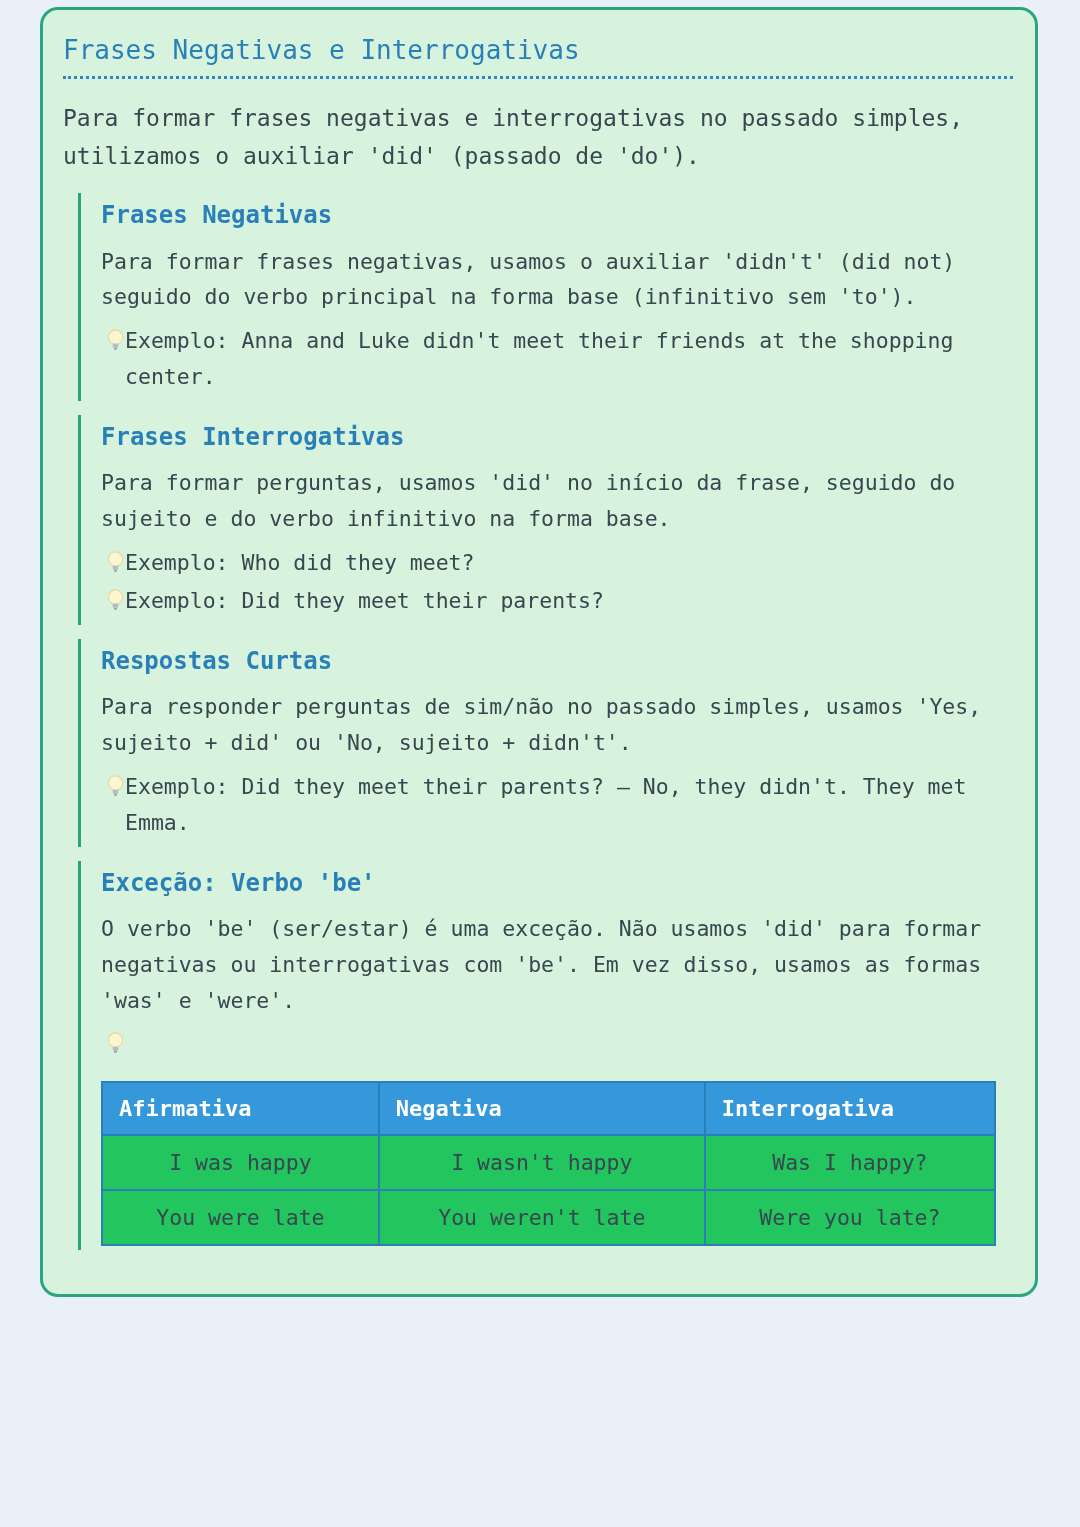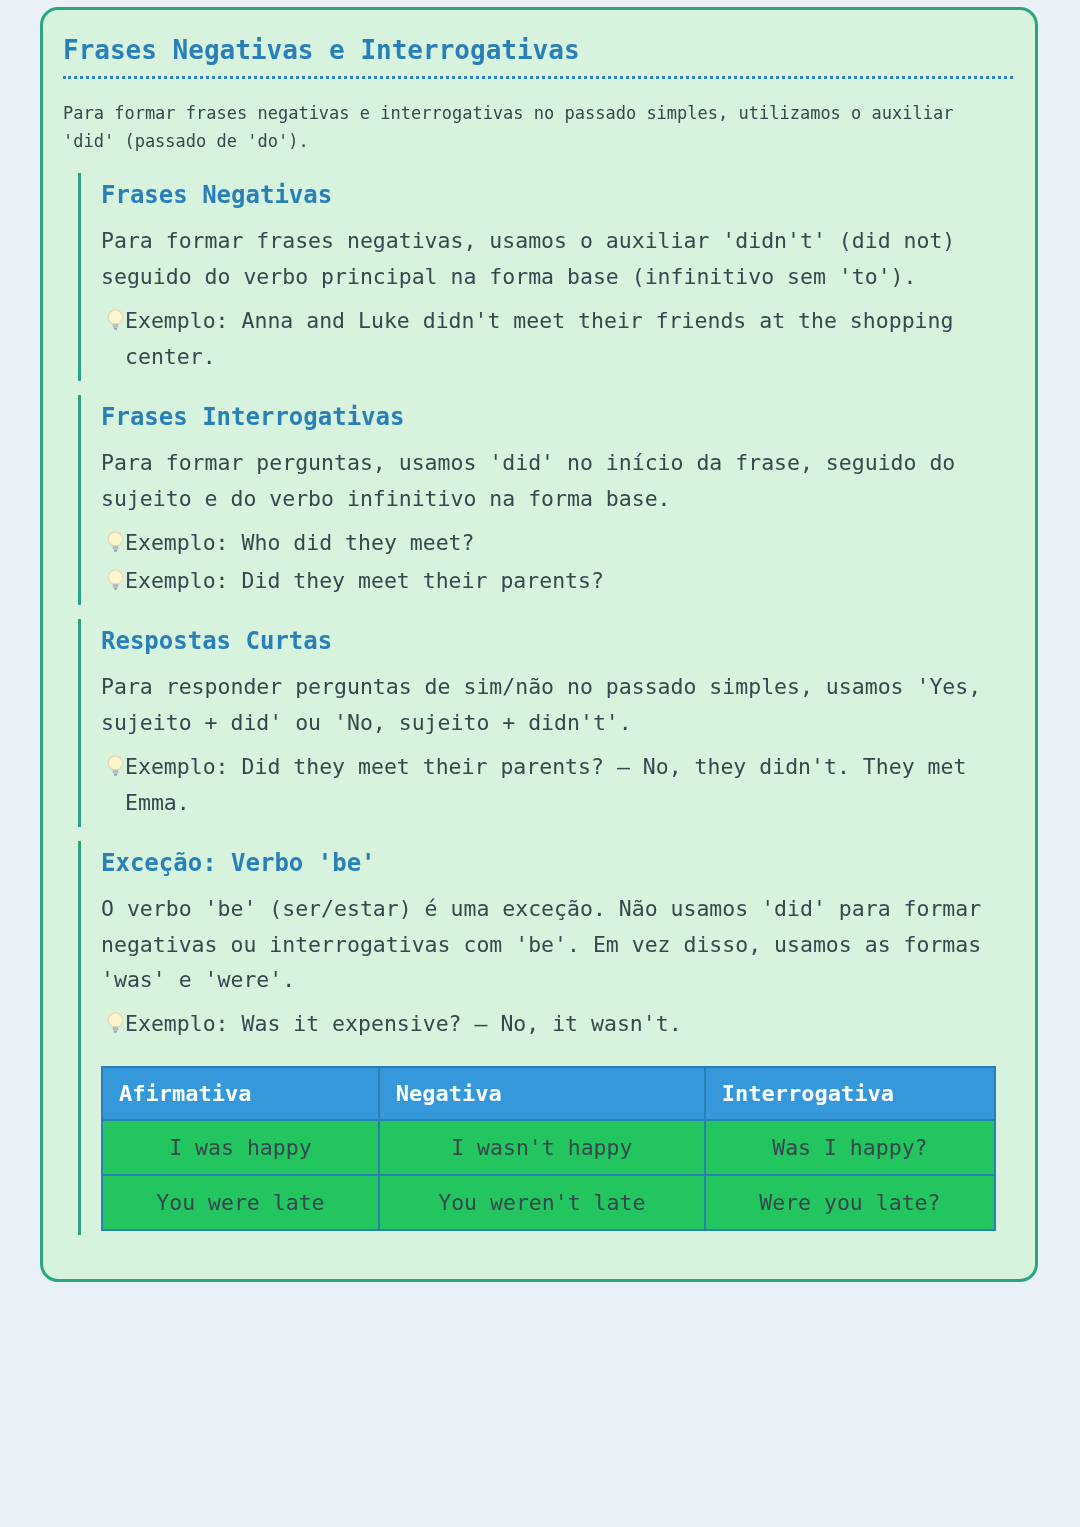--- a/index.html
+++ b/index.html
@@ -16,29 +16,29 @@
   .card {
     box-sizing: border-box;
     margin: 7px 42px 0 40px;
     background: #d7f3de;
     border: 3px solid #29a67e;
     border-radius: 18px;
     padding: 16px 22px 30px 20px;
   }
   .page-title {
     font-size: 26px;
-    font-weight: bold;
+    font-weight: normal;
     color: #2980b9;
     margin: 8px 0 20px 0;
     padding-bottom: 9px;
     border-bottom: 3px dotted #2e86c1;
     line-height: 1.25;
   }
   .intro {
-    font-size: 17px;
+    font-size: 23px;
     line-height: 1.67;
     margin: 0 0 18px 0;
   }
   .sub-section {
     border-left: 3px solid #29a67e;
     margin: 0 0 14px 15px;
     padding: 1px 0 4px 20px;
   }
   .sub-heading {
     font-size: 24px;
@@ -161,21 +161,20 @@
     <h2 class="sub-heading">Exceção: Verbo 'be'</h2>
     <p class="sub-body">O verbo 'be' (ser/estar) é uma exceção. Não usamos 'did' para formar negativas ou interrogativas com 'be'. Em vez disso, usamos as formas 'was' e 'were'.</p>
     <div class="example">
       <span class="bulb">
         <svg viewBox="0 0 24 32" xmlns="http://www.w3.org/2000/svg">
           <circle cx="12" cy="11" r="9" fill="#fdf4d0" stroke="#e8d8a4" stroke-width="1.5"></circle>
           <path d="M8.5 19.5 h7 v3 a2 2 0 0 1 -2 2 h-3 a2 2 0 0 1 -2 -2 z" fill="#b6bcc2"></path>
           <rect x="10" y="24.5" width="4" height="2.5" rx="1.2" fill="#9aa3ab"></rect>
         </svg>
       </span>
-      <span>Exemplo: Was it expensive? – No, it wasn't.</span>
     </div>
 
     <table class="be-table">
       <thead>
         <tr>
           <th class="col-1">Afirmativa</th>
           <th class="col-2">Negativa</th>
           <th class="col-3">Interrogativa</th>
         </tr>
       </thead>

